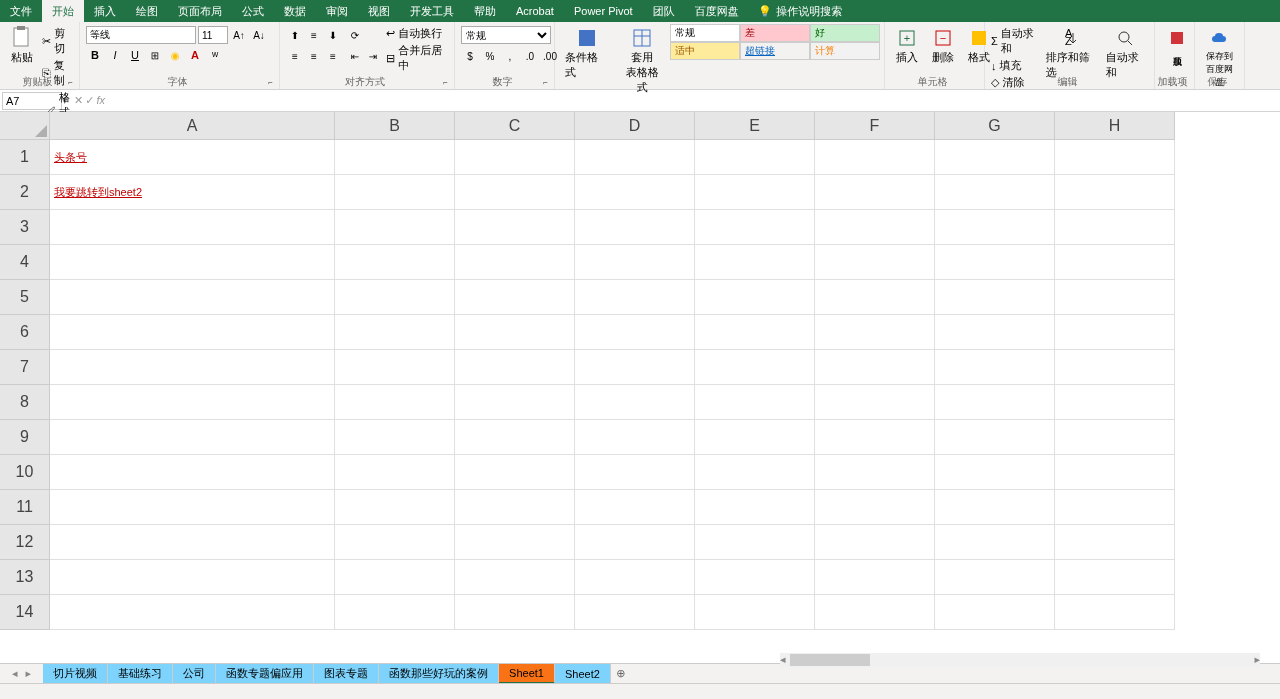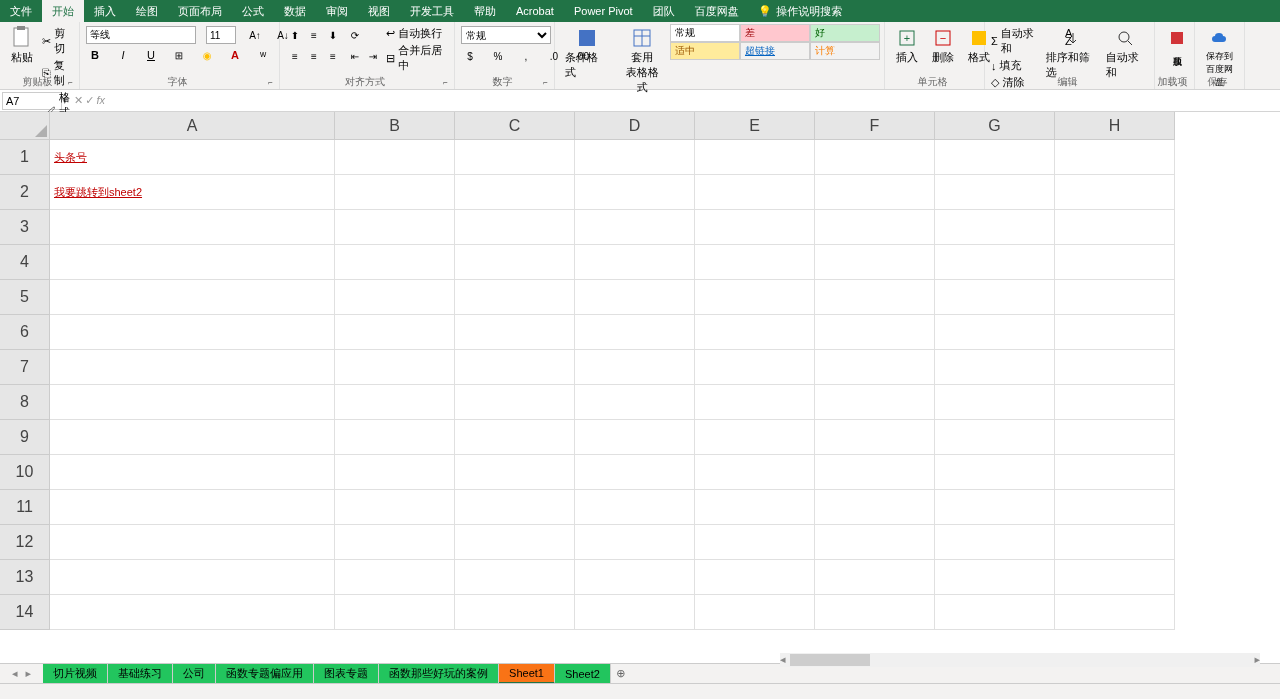--- a/index.html
+++ b/index.html
@@ -11,21 +11,21 @@
 .tell-me-icon{margin-right:4px;}
 .ribbon{background:#f3f2f1;height:68px;display:flex;border-bottom:1px solid #d4d4d4;}
 .group{display:flex;flex-direction:column;border-right:1px solid #e1e1e1;padding:2px 4px;position:relative;}
 .group-label{position:absolute;bottom:0;left:0;right:4px;text-align:center;font-size:10px;color:#666;}
 .group-content{display:flex;flex:1;align-items:flex-start;}
 .big-btn{display:flex;flex-direction:column;align-items:center;justify-content:center;padding:2px 6px;cursor:pointer;}
 .big-btn .icon{width:24px;height:24px;display:flex;align-items:center;justify-content:center;}
 .small-btns{display:flex;flex-direction:column;gap:2px;padding:2px;}
 .small-btn{display:flex;align-items:center;gap:3px;cursor:pointer;font-size:10px;}
 .font-controls{display:flex;flex-direction:column;gap:2px;padding:2px;}
-.font-row{display:flex;gap:10px;align-items:center;}
+.font-row{display:flex;gap:2px;align-items:center;}
 .font-select{border:1px solid #ababab;background:#fff;height:18px;width:110px;padding:0 3px;font-size:10px;}
 .size-select{border:1px solid #ababab;background:#fff;height:18px;width:30px;padding:0 3px;font-size:10px;}
 .btn-sm{width:18px;height:18px;display:flex;align-items:center;justify-content:center;cursor:pointer;font-size:10px;}
 .align-grid{display:grid;grid-template-columns:repeat(3,18px);gap:1px;}
 .number-select{border:1px solid #ababab;background:#fff;height:18px;width:90px;font-size:10px;}
 .styles-box{display:flex;flex-direction:column;}
 .style-row{display:flex;}
 .style-cell{width:70px;height:18px;border:1px solid #ccc;display:flex;align-items:center;padding:0 4px;font-size:10px;}
 .style-normal{background:#fff;}
 .style-bad{background:#ffc7ce;color:#9c0006;}
@@ -43,21 +43,21 @@
 .col-headers{position:absolute;top:0;left:50px;display:flex;height:28px;}
 .col-header{background:#e6e6e6;border-right:1px solid #ccc;border-bottom:1px solid #ccc;display:flex;align-items:center;justify-content:center;font-size:16px;color:#444;}
 .row-headers{position:absolute;top:28px;left:0;width:50px;}
 .row-header{background:#e6e6e6;border-right:1px solid #ccc;border-bottom:1px solid #ccc;display:flex;align-items:center;justify-content:center;font-size:16px;color:#444;}
 .cells{position:absolute;top:28px;left:50px;}
 .cell-row{display:flex;}
 .cell{border-right:1px solid #e0e0e0;border-bottom:1px solid #e0e0e0;background:#fff;display:flex;align-items:center;padding:0 4px;font-size:18px;}
 .hyperlink{color:#c00000;text-decoration:underline;}
 .sheet-tabs{position:absolute;bottom:16px;left:0;right:0;height:20px;background:#f3f2f1;display:flex;align-items:center;border-top:1px solid #ccc;}
 .nav-btns{display:flex;gap:8px;padding:0 12px;color:#888;}
-.sheet-tab{padding:0 10px;height:20px;display:flex;align-items:center;border-right:1px solid #ccc;background:#22c55e;cursor:pointer;font-size:11px;}
+.sheet-tab{padding:0 10px;height:20px;display:flex;align-items:center;border-right:1px solid #ccc;background:#7dd3fc;cursor:pointer;font-size:11px;}
 .sheet-tab.active{background:#f97316;border-bottom:2px solid #217346;}
 .new-sheet{width:20px;display:flex;align-items:center;justify-content:center;cursor:pointer;color:#666;}
 .hscroll{position:absolute;right:20px;bottom:16px;width:480px;height:14px;background:#f0f0f0;}
 .hscroll-thumb{position:absolute;left:10px;width:80px;height:12px;background:#cdcdcd;top:1px;}
 .status-bar{position:absolute;bottom:0;left:0;right:0;height:16px;background:#f3f2f1;border-top:1px solid #ccc;}
 svg{display:block;}
 </style>
 </head>
 <body>
 

